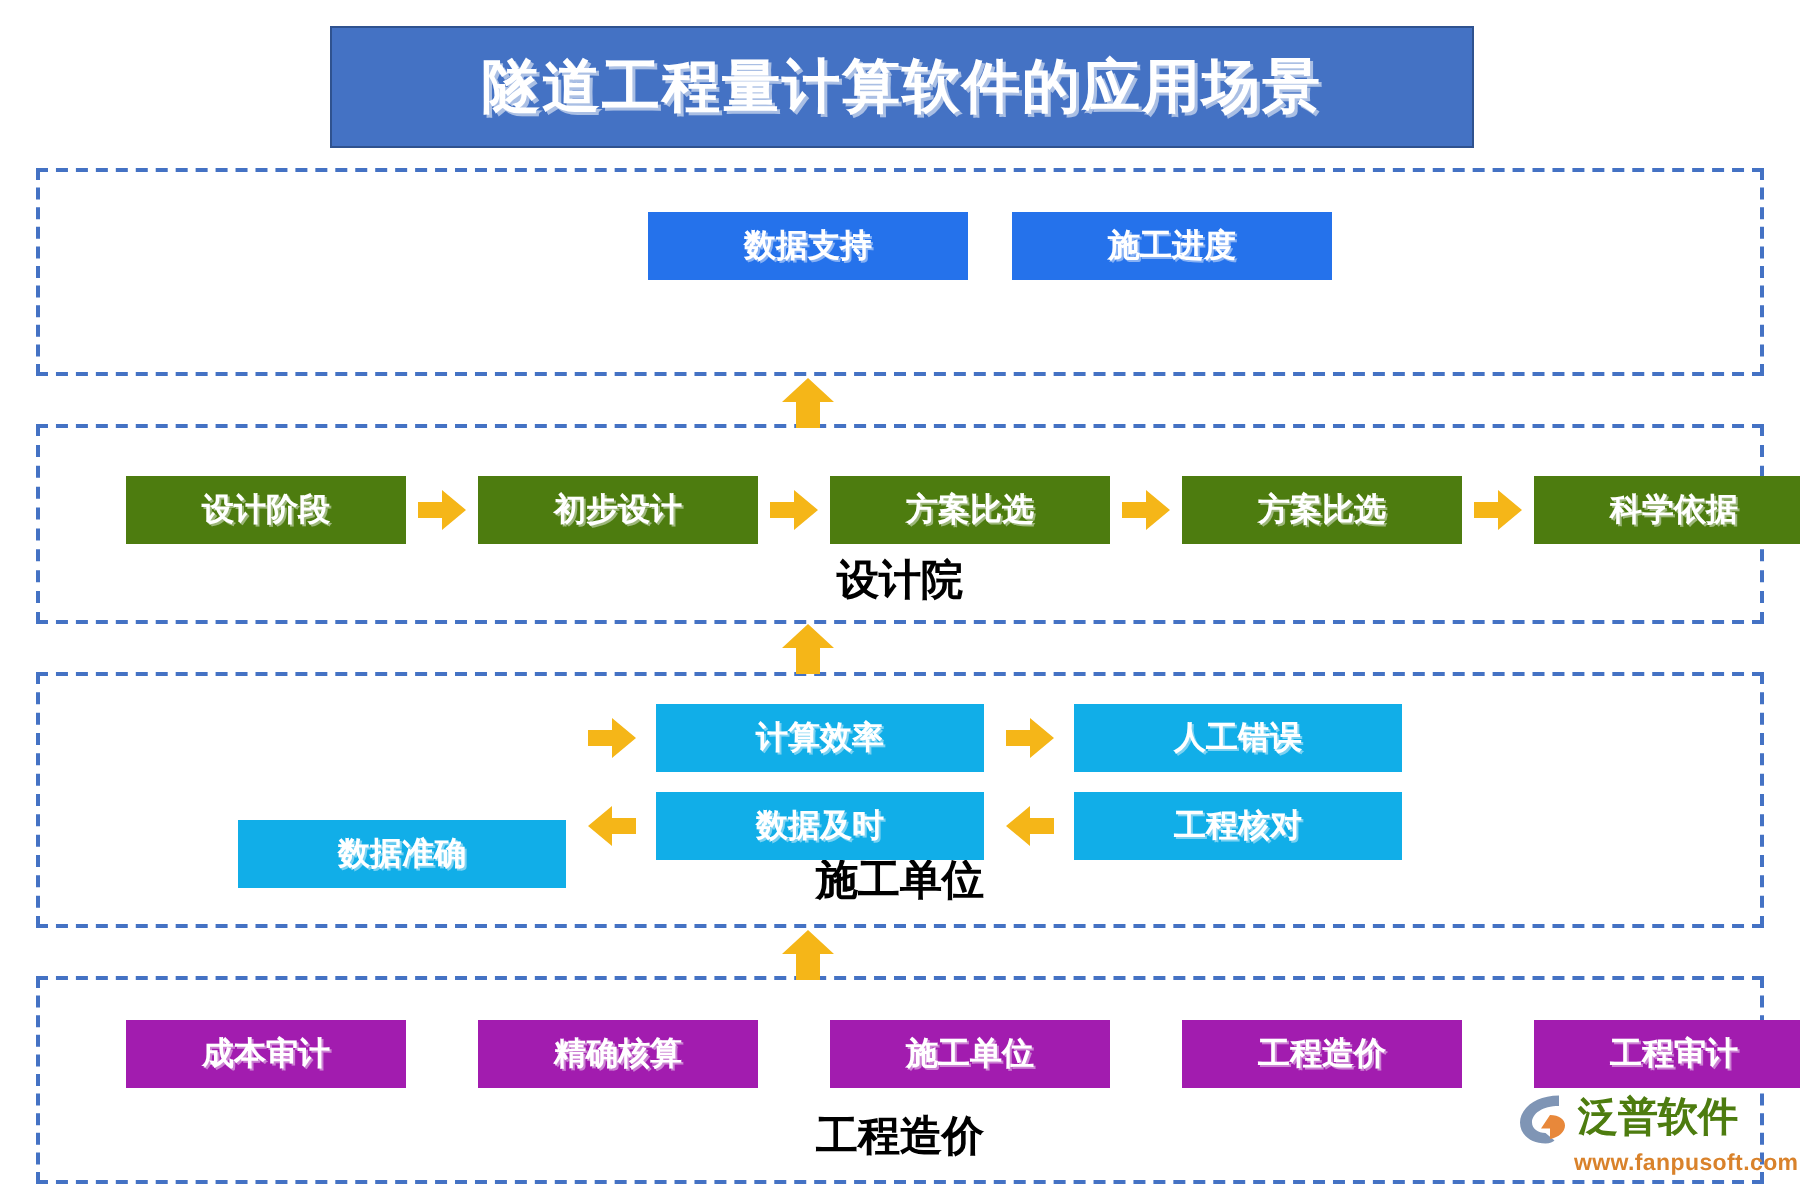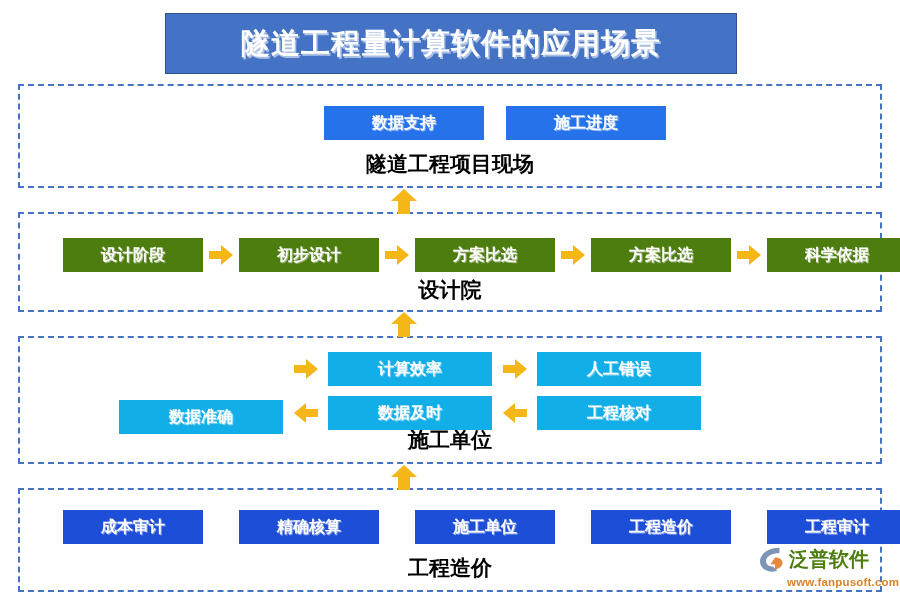--- a/index.html
+++ b/index.html
@@ -86,21 +86,21 @@
     font-family: "Liberation Sans", "DejaVu Sans", sans-serif;
     font-size: 16px;
     font-weight: bold;
     color: #ffffff;
     white-space: nowrap;
     text-shadow: 1px 1px 0 rgba(255,255,255,0.45);
   }
   .node.blue   { background: #2572EB; }
   .node.green  { background: #4d7c0f; }
   .node.cyan   { background: #11AEE8; }
-  .node.olive  { background: #1d4ed8; }
+  .node.olive  { background: #a21caf; }
 
   
   .harrow {
     position: absolute;
     width: 26px;
     height: 22px;
   }
   .harrow svg { display: block; }
 
   
@@ -152,21 +152,20 @@
 </head>
 <body>
 
 <div id="canvas">
 
   <div class="title-banner">
     <span class="title-text">隧道工程量计算软件的应用场景</span>
   </div>
 
   <div class="panel" id="panel-0">
-    <div class="panel-label">隧道工程项目现场</div>
       <div class="node blue" style="left: 304px; top: 20px; width: 160px; height: 34px;">
         <span>数据支持</span>
       </div>
       <div class="node blue" style="left: 486px; top: 20px; width: 160px; height: 34px;">
         <span>施工进度</span>
       </div>
     </div>
 
   <div class="panel" id="panel-1">
     <div class="panel-label">设计院</div>
@@ -218,21 +217,21 @@
         <span>计算效率</span>
       </div>
       <div class="harrow" style="left: 481.5px; top: 20px;">
         <svg width="26" height="22" viewBox="0 0 26 22">
           <polygon points="25,11 13,1 13,7 1,7 1,15 13,15 13,21" fill="#F5B618"></polygon>
         </svg>
       </div>
       <div class="node cyan" style="left: 517px; top: 14px; width: 164px; height: 34px;">
         <span>人工错误</span>
       </div>
-      <div class="node cyan" style="left: 99px; top: 62px; width: 164px; height: 34px; text-align: center;">
+      <div class="node cyan" style="left: 99px; top: 72px; width: 164px; height: 34px; text-align: center;">
         <span>数据准确</span>
       </div>
       <div class="harrow" style="left: 272.5px; top: 64px;">
         <svg width="26" height="22" viewBox="0 0 26 22">
           <polygon points="1,11 13,1 13,7 25,7 25,15 13,15 13,21" fill="#F5B618"></polygon>
         </svg>
       </div>
       <div class="node cyan" style="left: 308px; top: 58px; width: 164px; height: 34px;">
         <span>数据及时</span>
       </div>

